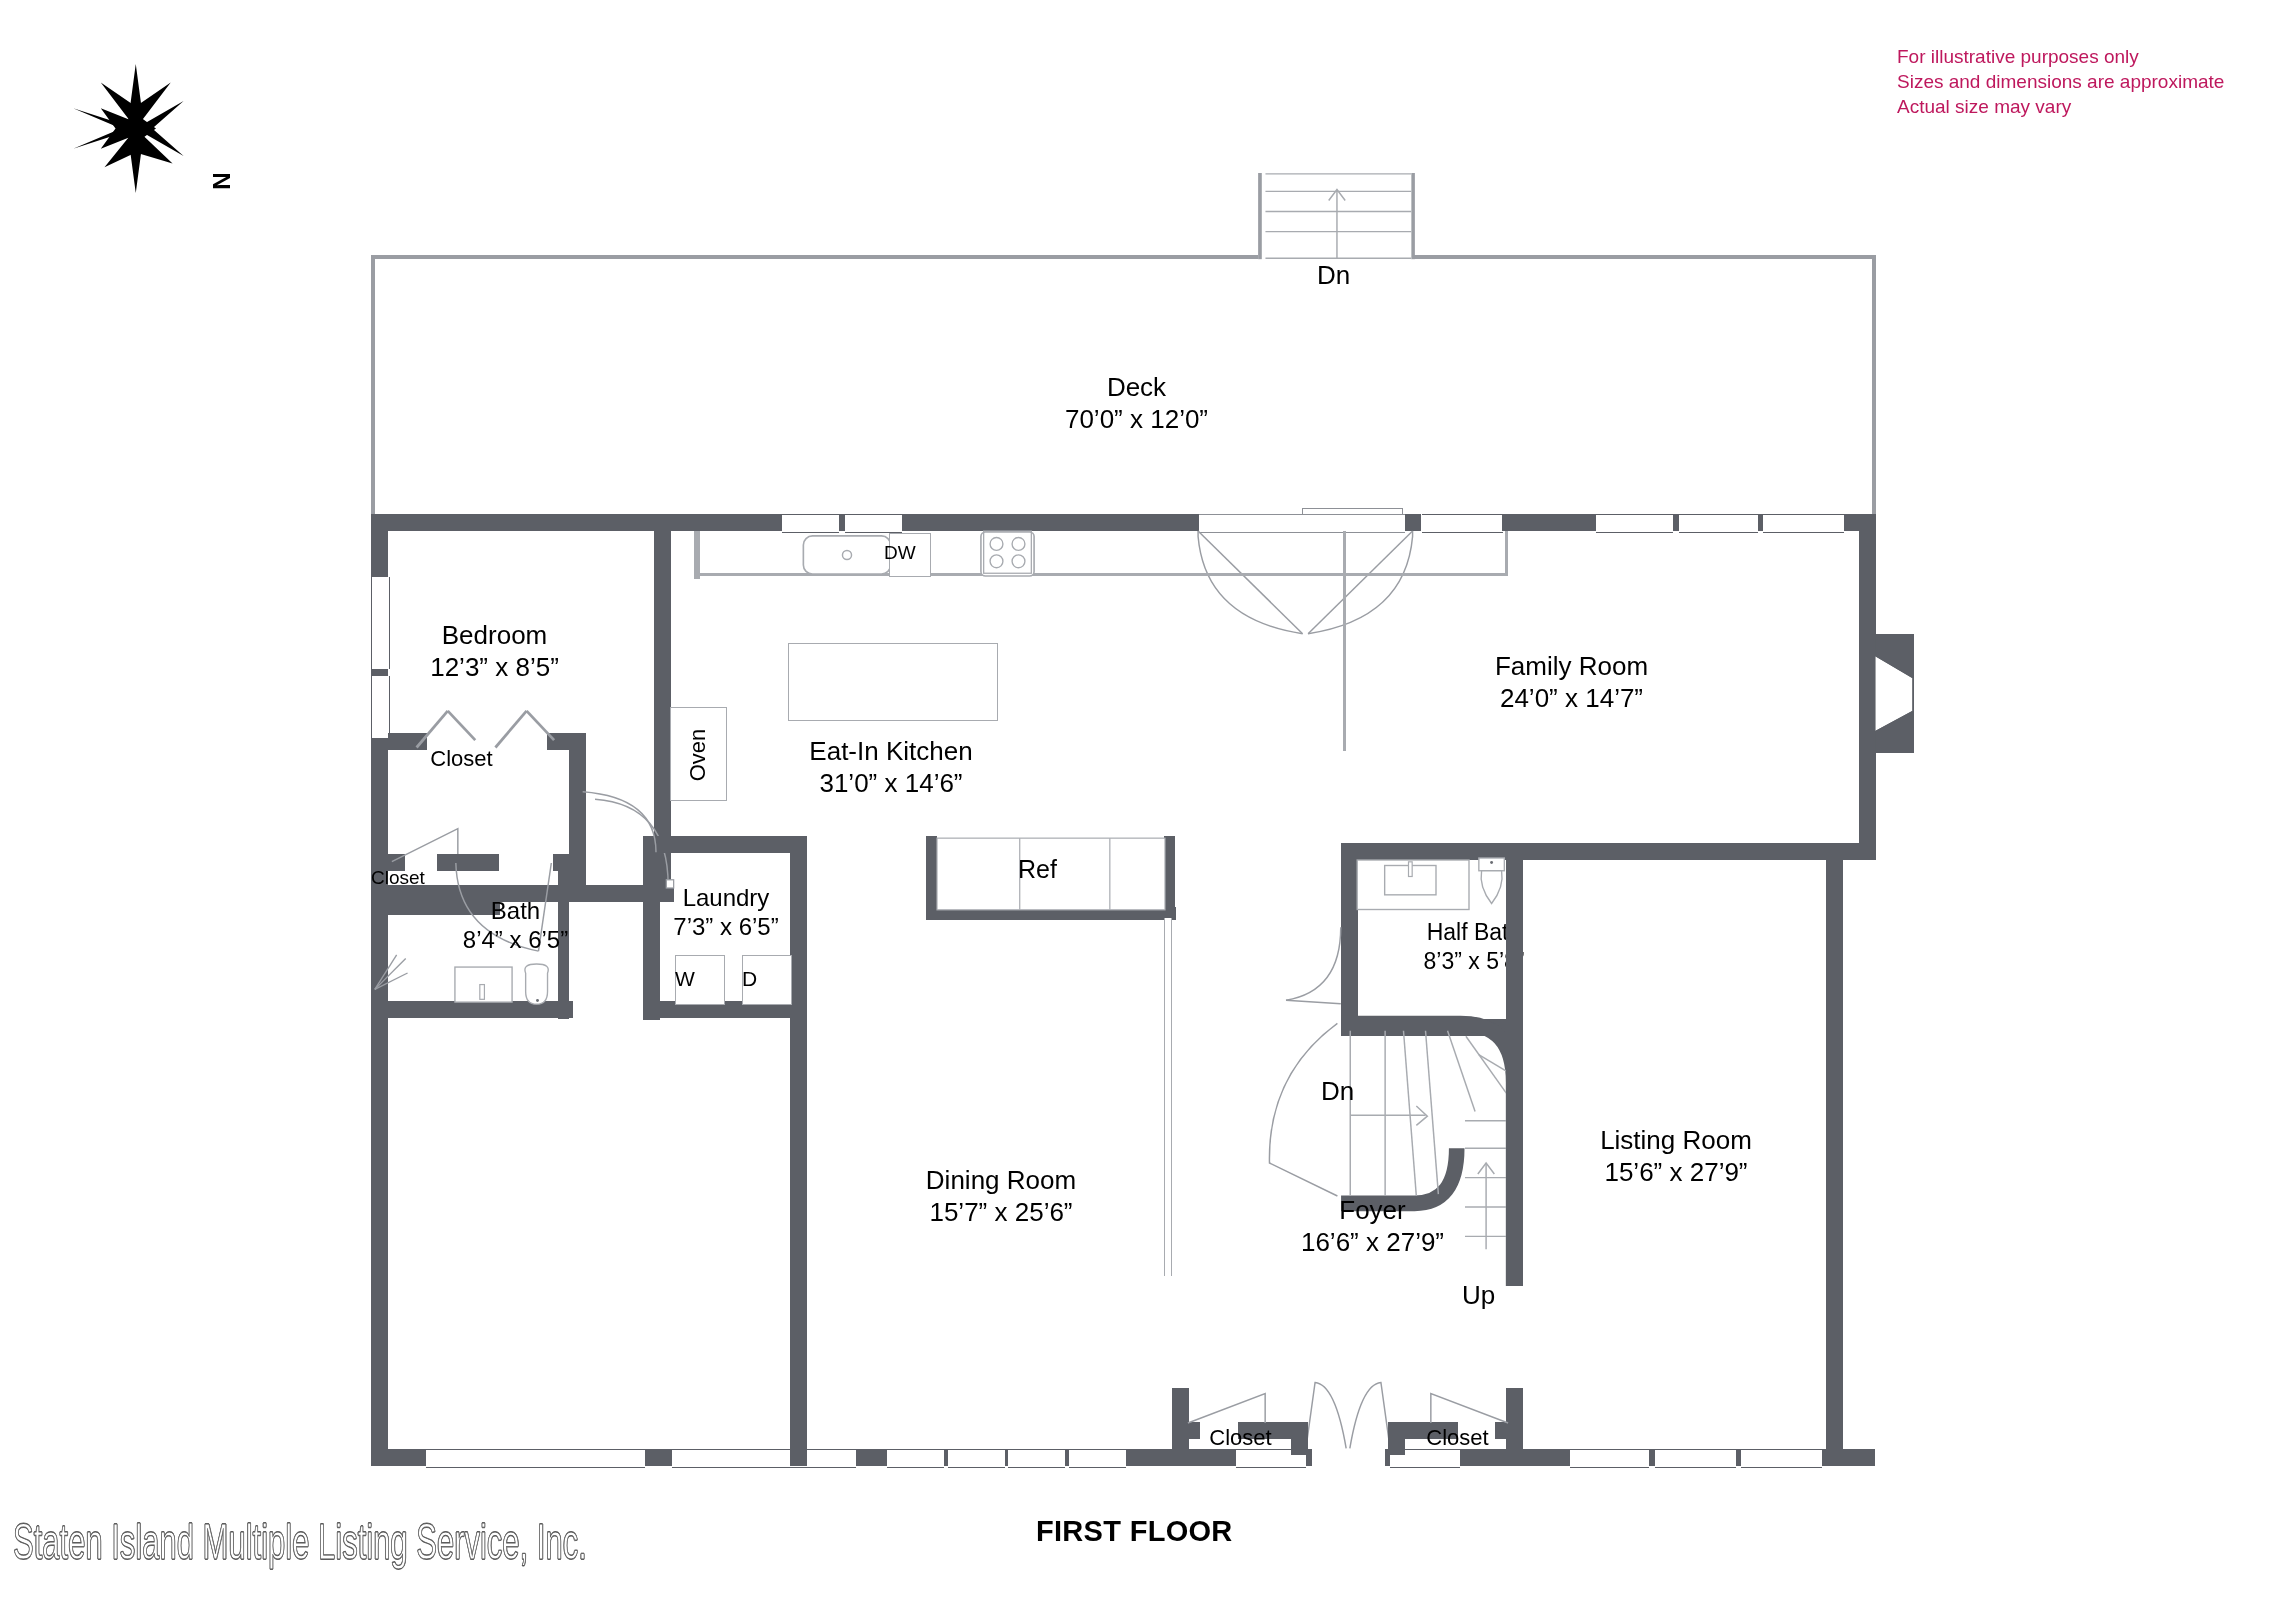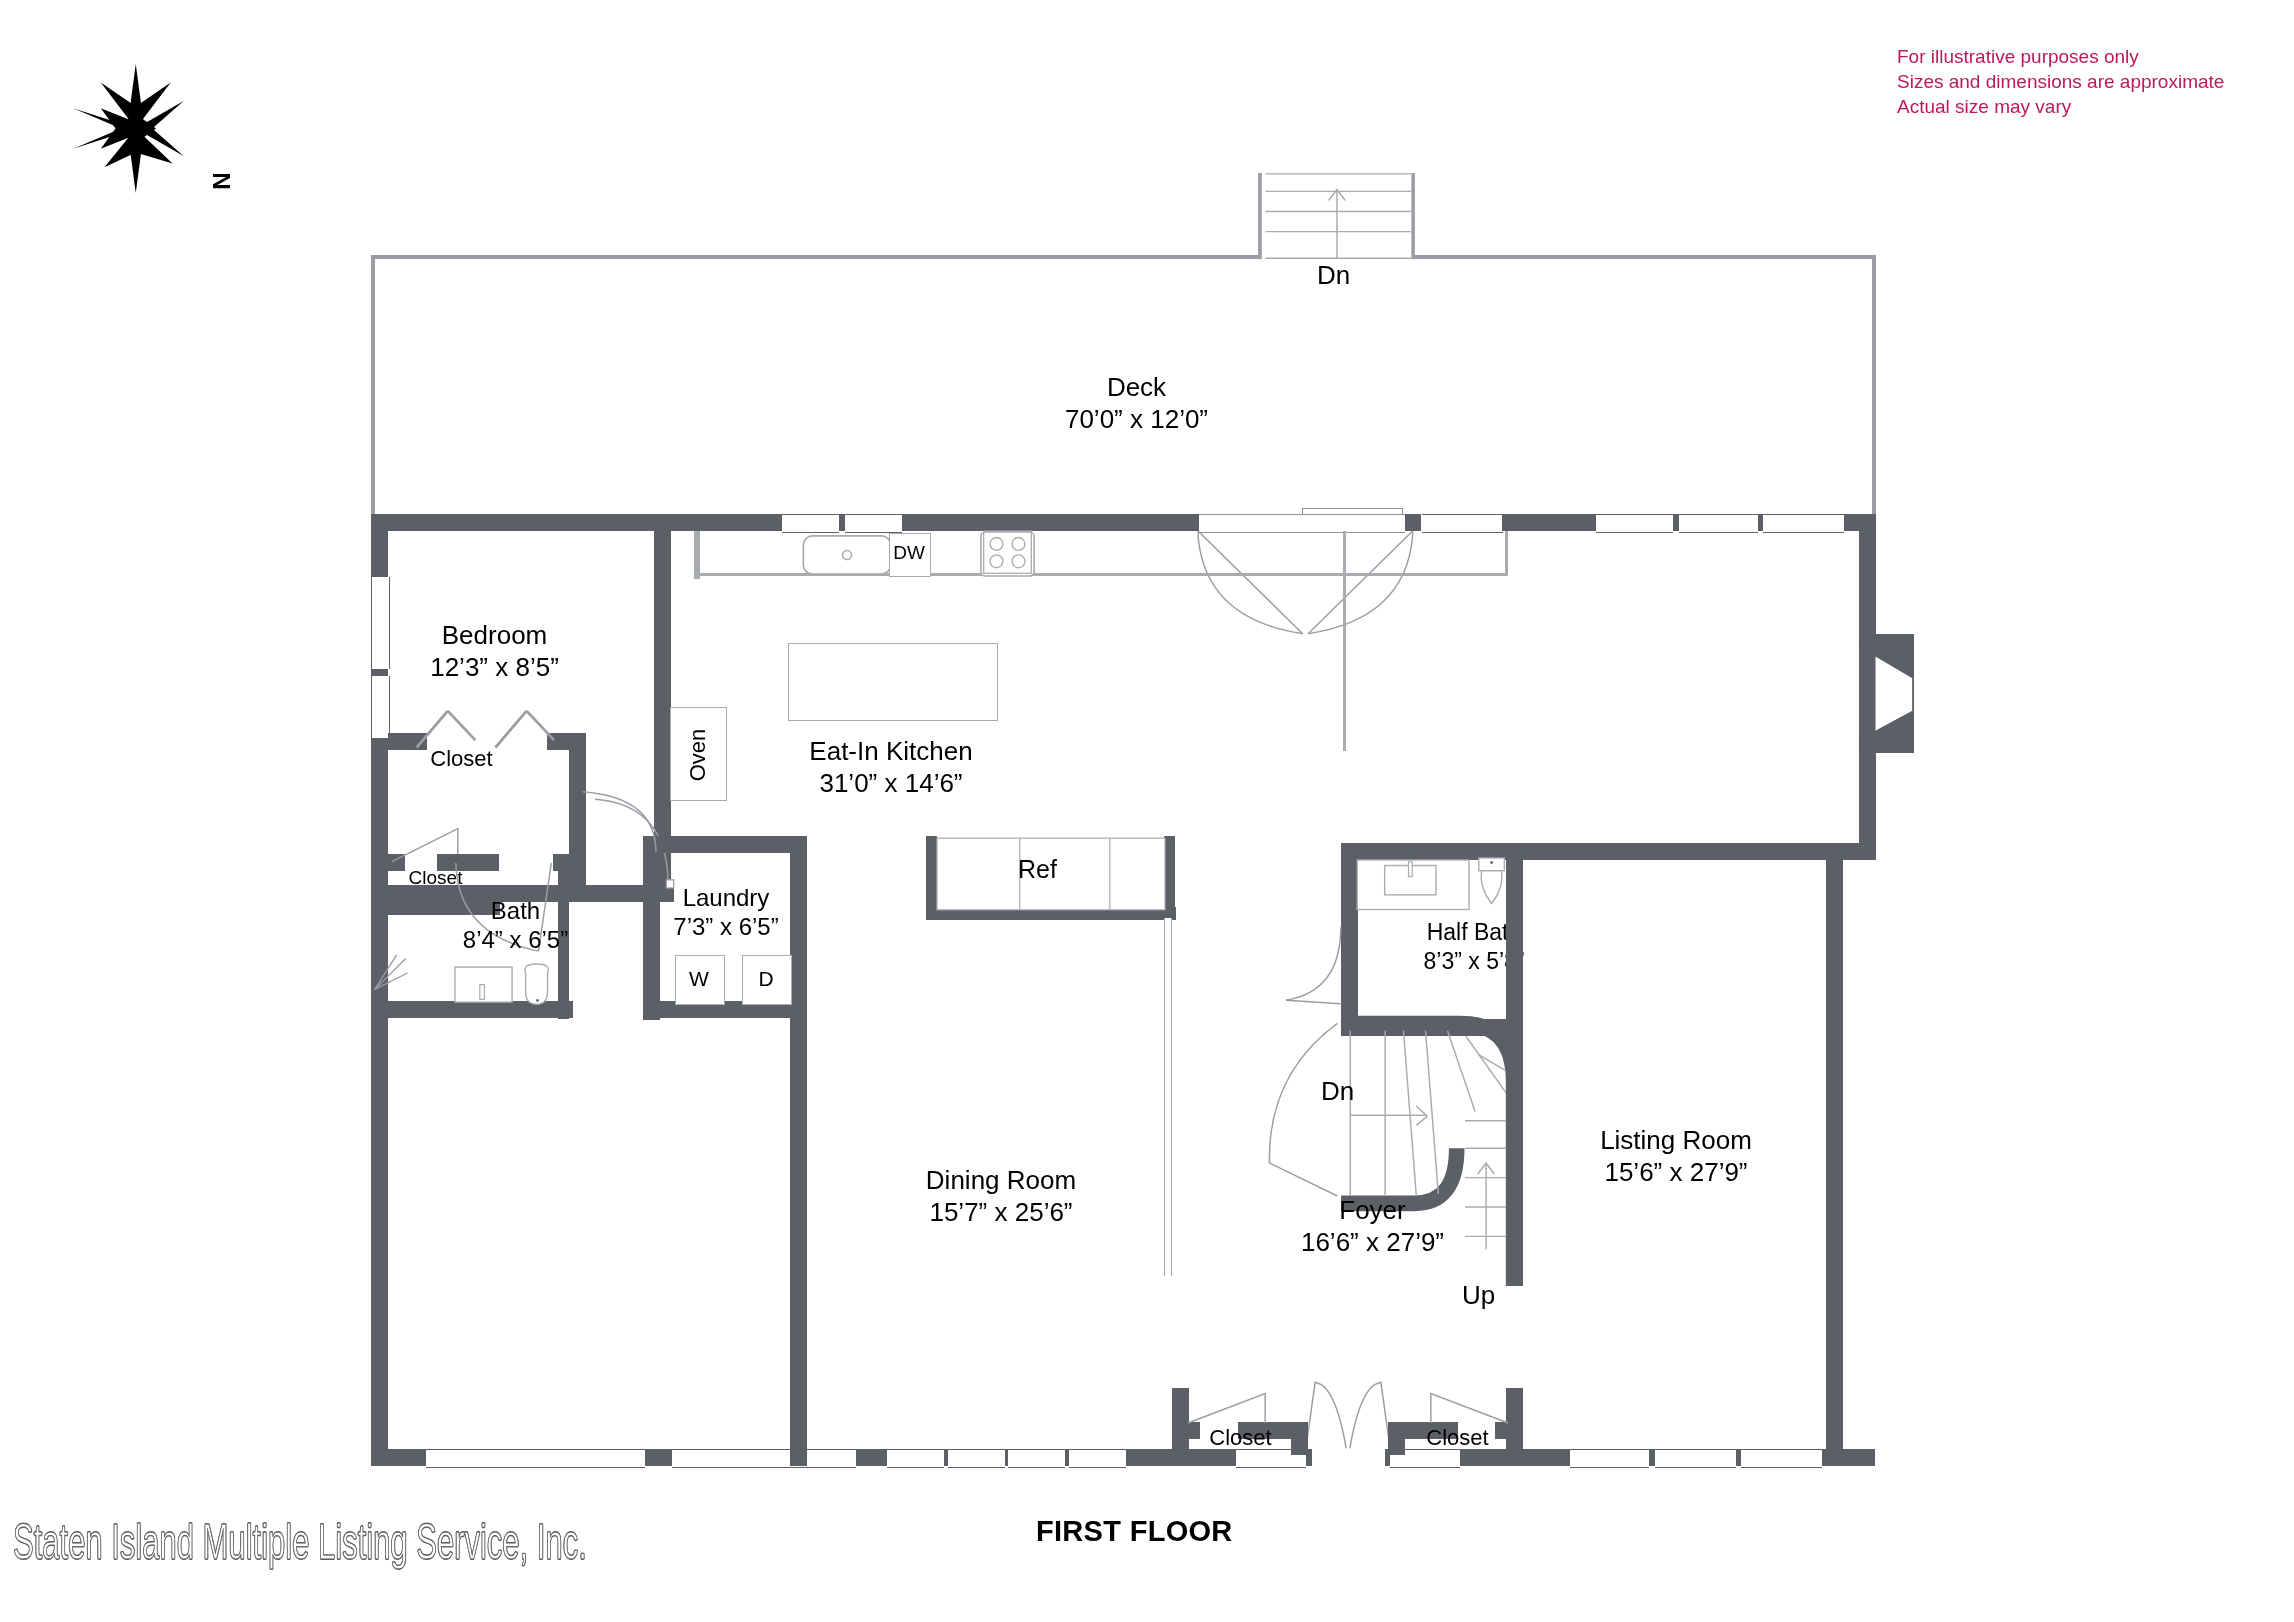--- a/index.html
+++ b/index.html
@@ -48,21 +48,21 @@
     line-height: 26px;
     color: #000;
     white-space: nowrap;
     text-align: center;
   }
   .tiny-label {
     font-size: 19px;
     line-height: 22px;
     color: #000;
     white-space: nowrap;
-    text-align: center;
+    text-align: left;
   }
   .stair-label {
     font-size: 26px;
     color: #000;
     white-space: nowrap;
   }
   .floor-title {
     font-weight: bold;
     font-size: 29px;
     color: #000;
@@ -301,20 +301,24 @@
 
   <div class="abs fixture-thin" style="left:788px; top:643px; width:208px; height:76px;"></div>
 
   <div class="abs room-label" style="left:758px; top:735px; width:266px;">
     <span>Eat-In Kitchen</span>
     <span class="dim">31’0” x 14’6”</span>
   </div>
 
   <div class="abs" style="left:1343px; top:531px; width:2.8px; height:220px; background:#a8abb0;"></div>
 
+  <div class="abs room-label" style="left:1388px; top:650px; width:367px;">
+    <span>Family Room</span>
+    <span class="dim">24’0” x 14’7”</span>
+  </div>
 
   <div class="abs wall" style="left:1341px; top:843px; width:503px; height:16.5px;"></div>
   <div class="abs wall" style="left:1506px; top:843px; width:16.5px; height:220px;"></div>
 
   <div class="abs wall" style="left:1341px; top:843px; width:16.5px; height:185px;"></div>
   <div class="abs wall" style="left:1341px; top:1006px; width:16.5px; height:26px;"></div>
   <div class="abs wall" style="left:1341px; top:1019px; width:174px; height:16.5px;"></div>
 
   <div class="abs" style="left:1357px; top:860px; width:147px; height:55px;">
     <svg width="147" height="55" viewBox="0 0 160 60">

